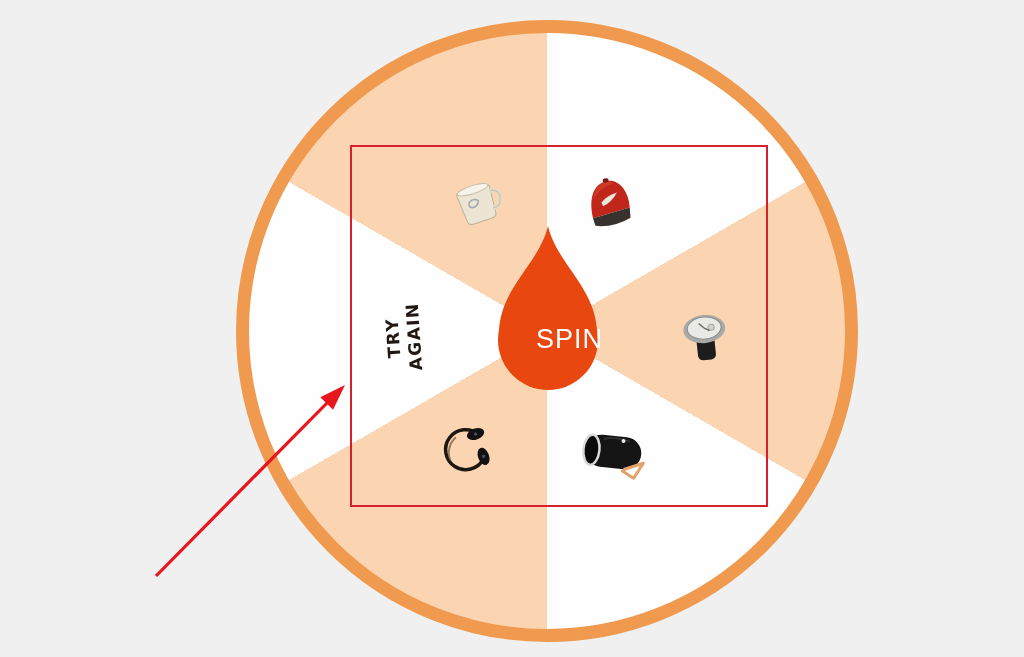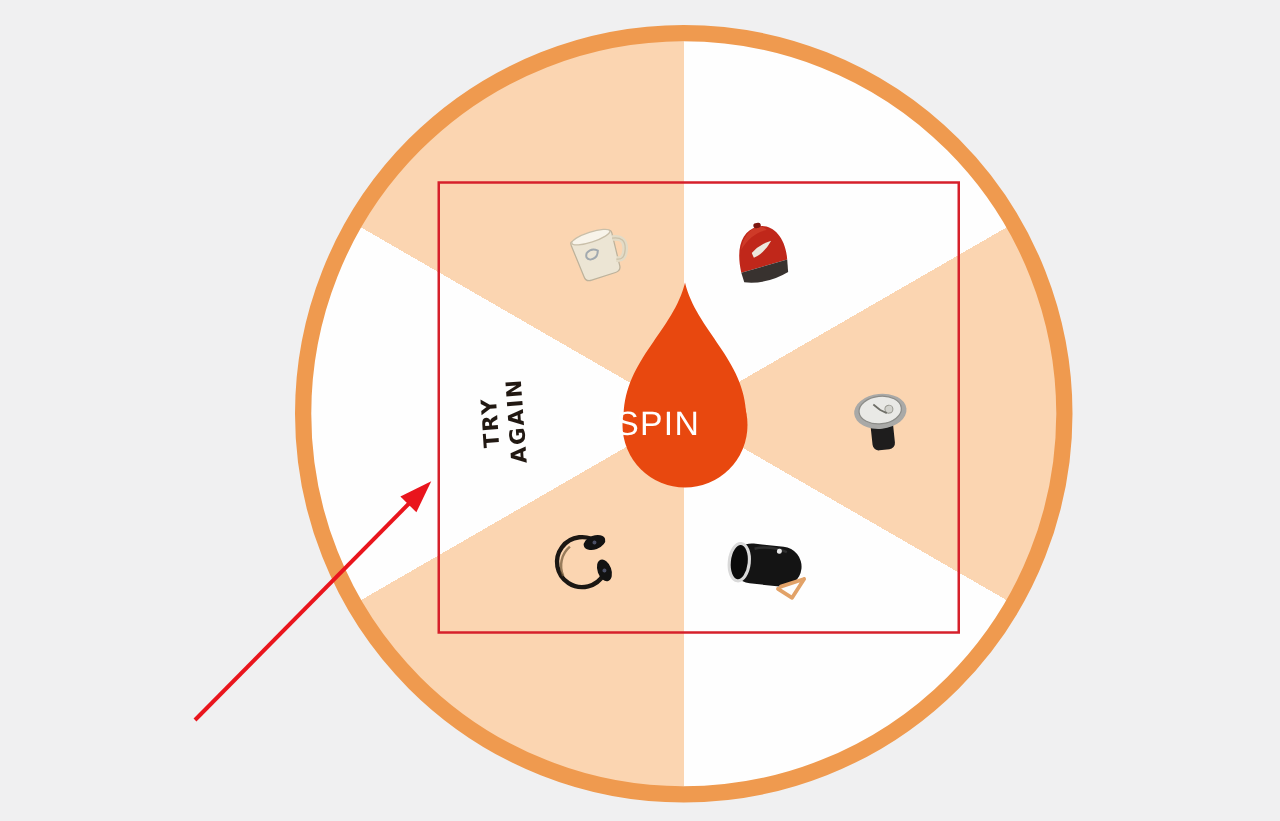--- a/index.html
+++ b/index.html
@@ -51,21 +51,21 @@
     top: 222px;
     width: 110px;
     height: 170px;
   }
 
   .spin-label {
     position: absolute;
     left: 493px;
     top: 324px;
     width: 110px;
-    text-align: left;
+    text-align: right;
     font-size: 27px;
     letter-spacing: 1px;
     color: #ffffff;
     cursor: pointer;
   }
 
   .highlight-box {
     position: absolute;
     left: 350px;
     top: 145px;

